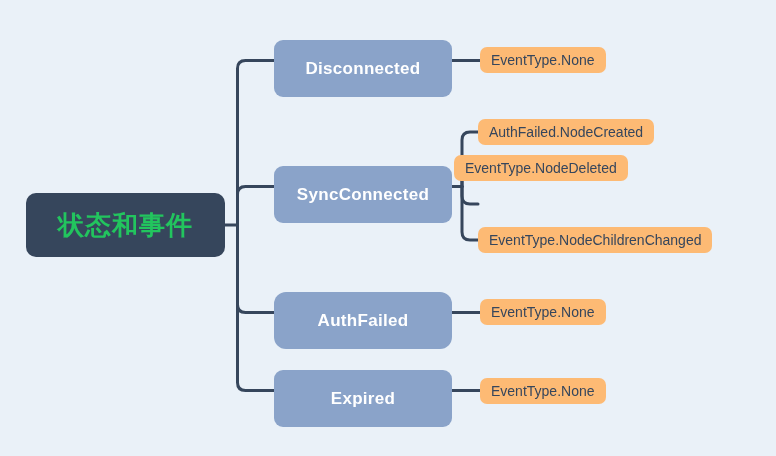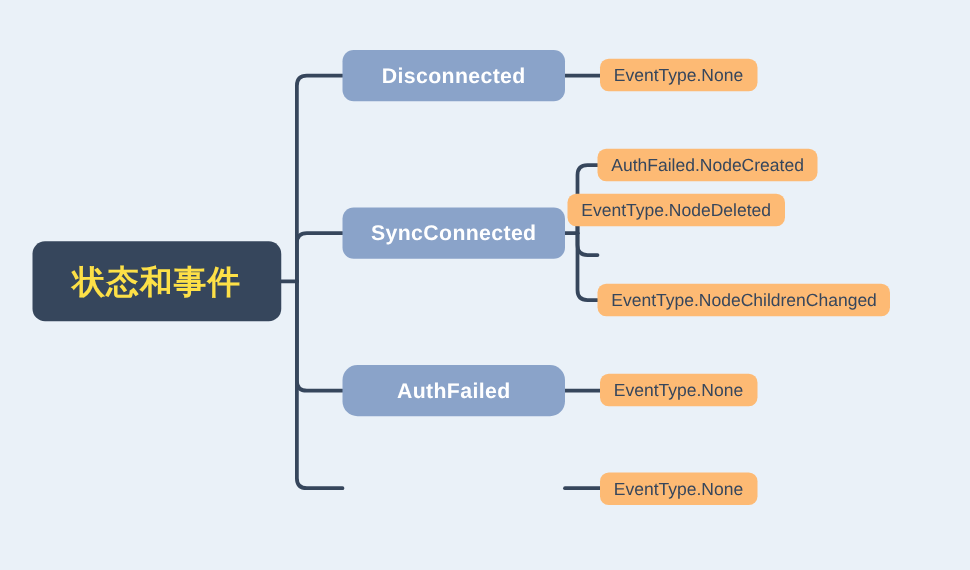--- a/index.html
+++ b/index.html
@@ -38,29 +38,29 @@
     cursor: default;
     white-space: nowrap;
   }
   .root-node {
     left: 26px;
     top: 193px;
     width: 199px;
     height: 64px;
     background: #36465c;
     border-radius: 10px;
-    color: #fde047;
+    color: #22c55e;
     font-size: 26px;
     font-weight: bold;
     letter-spacing: 1px;
   }
   .branch-node {
     left: 274px;
     width: 178px;
-    height: 41px;
+    height: 57px;
     background: #8aa3c9;
     border-radius: 9px;
     color: #ffffff;
     font-size: 17px;
     font-weight: bold;
     letter-spacing: 0.3px;
   }
   .branch-disconnected { top: 40px; }
   .branch-syncconnected { top: 166px; }
   .branch-authfailed   { top: 292px; border-radius: 12px; }
@@ -113,20 +113,21 @@
   </svg>
 
   <div class="node root-node">状态和事件</div>
 
   <div class="node branch-node branch-disconnected">Disconnected</div>
 
   <div class="node branch-node branch-syncconnected">SyncConnected</div>
 
   <div class="node branch-node branch-authfailed">AuthFailed</div>
 
+  <div class="node branch-node branch-expired">Expired</div>
 
   <div class="node leaf-node leaf-none-1">EventType.None</div>
 
   <div class="node leaf-node leaf-created">AuthFailed.NodeCreated</div>
 
   <div class="node leaf-node leaf-deleted">EventType.NodeDeleted</div>
 
 
   <div class="node leaf-node leaf-childrenchanged">EventType.NodeChildrenChanged</div>
 

